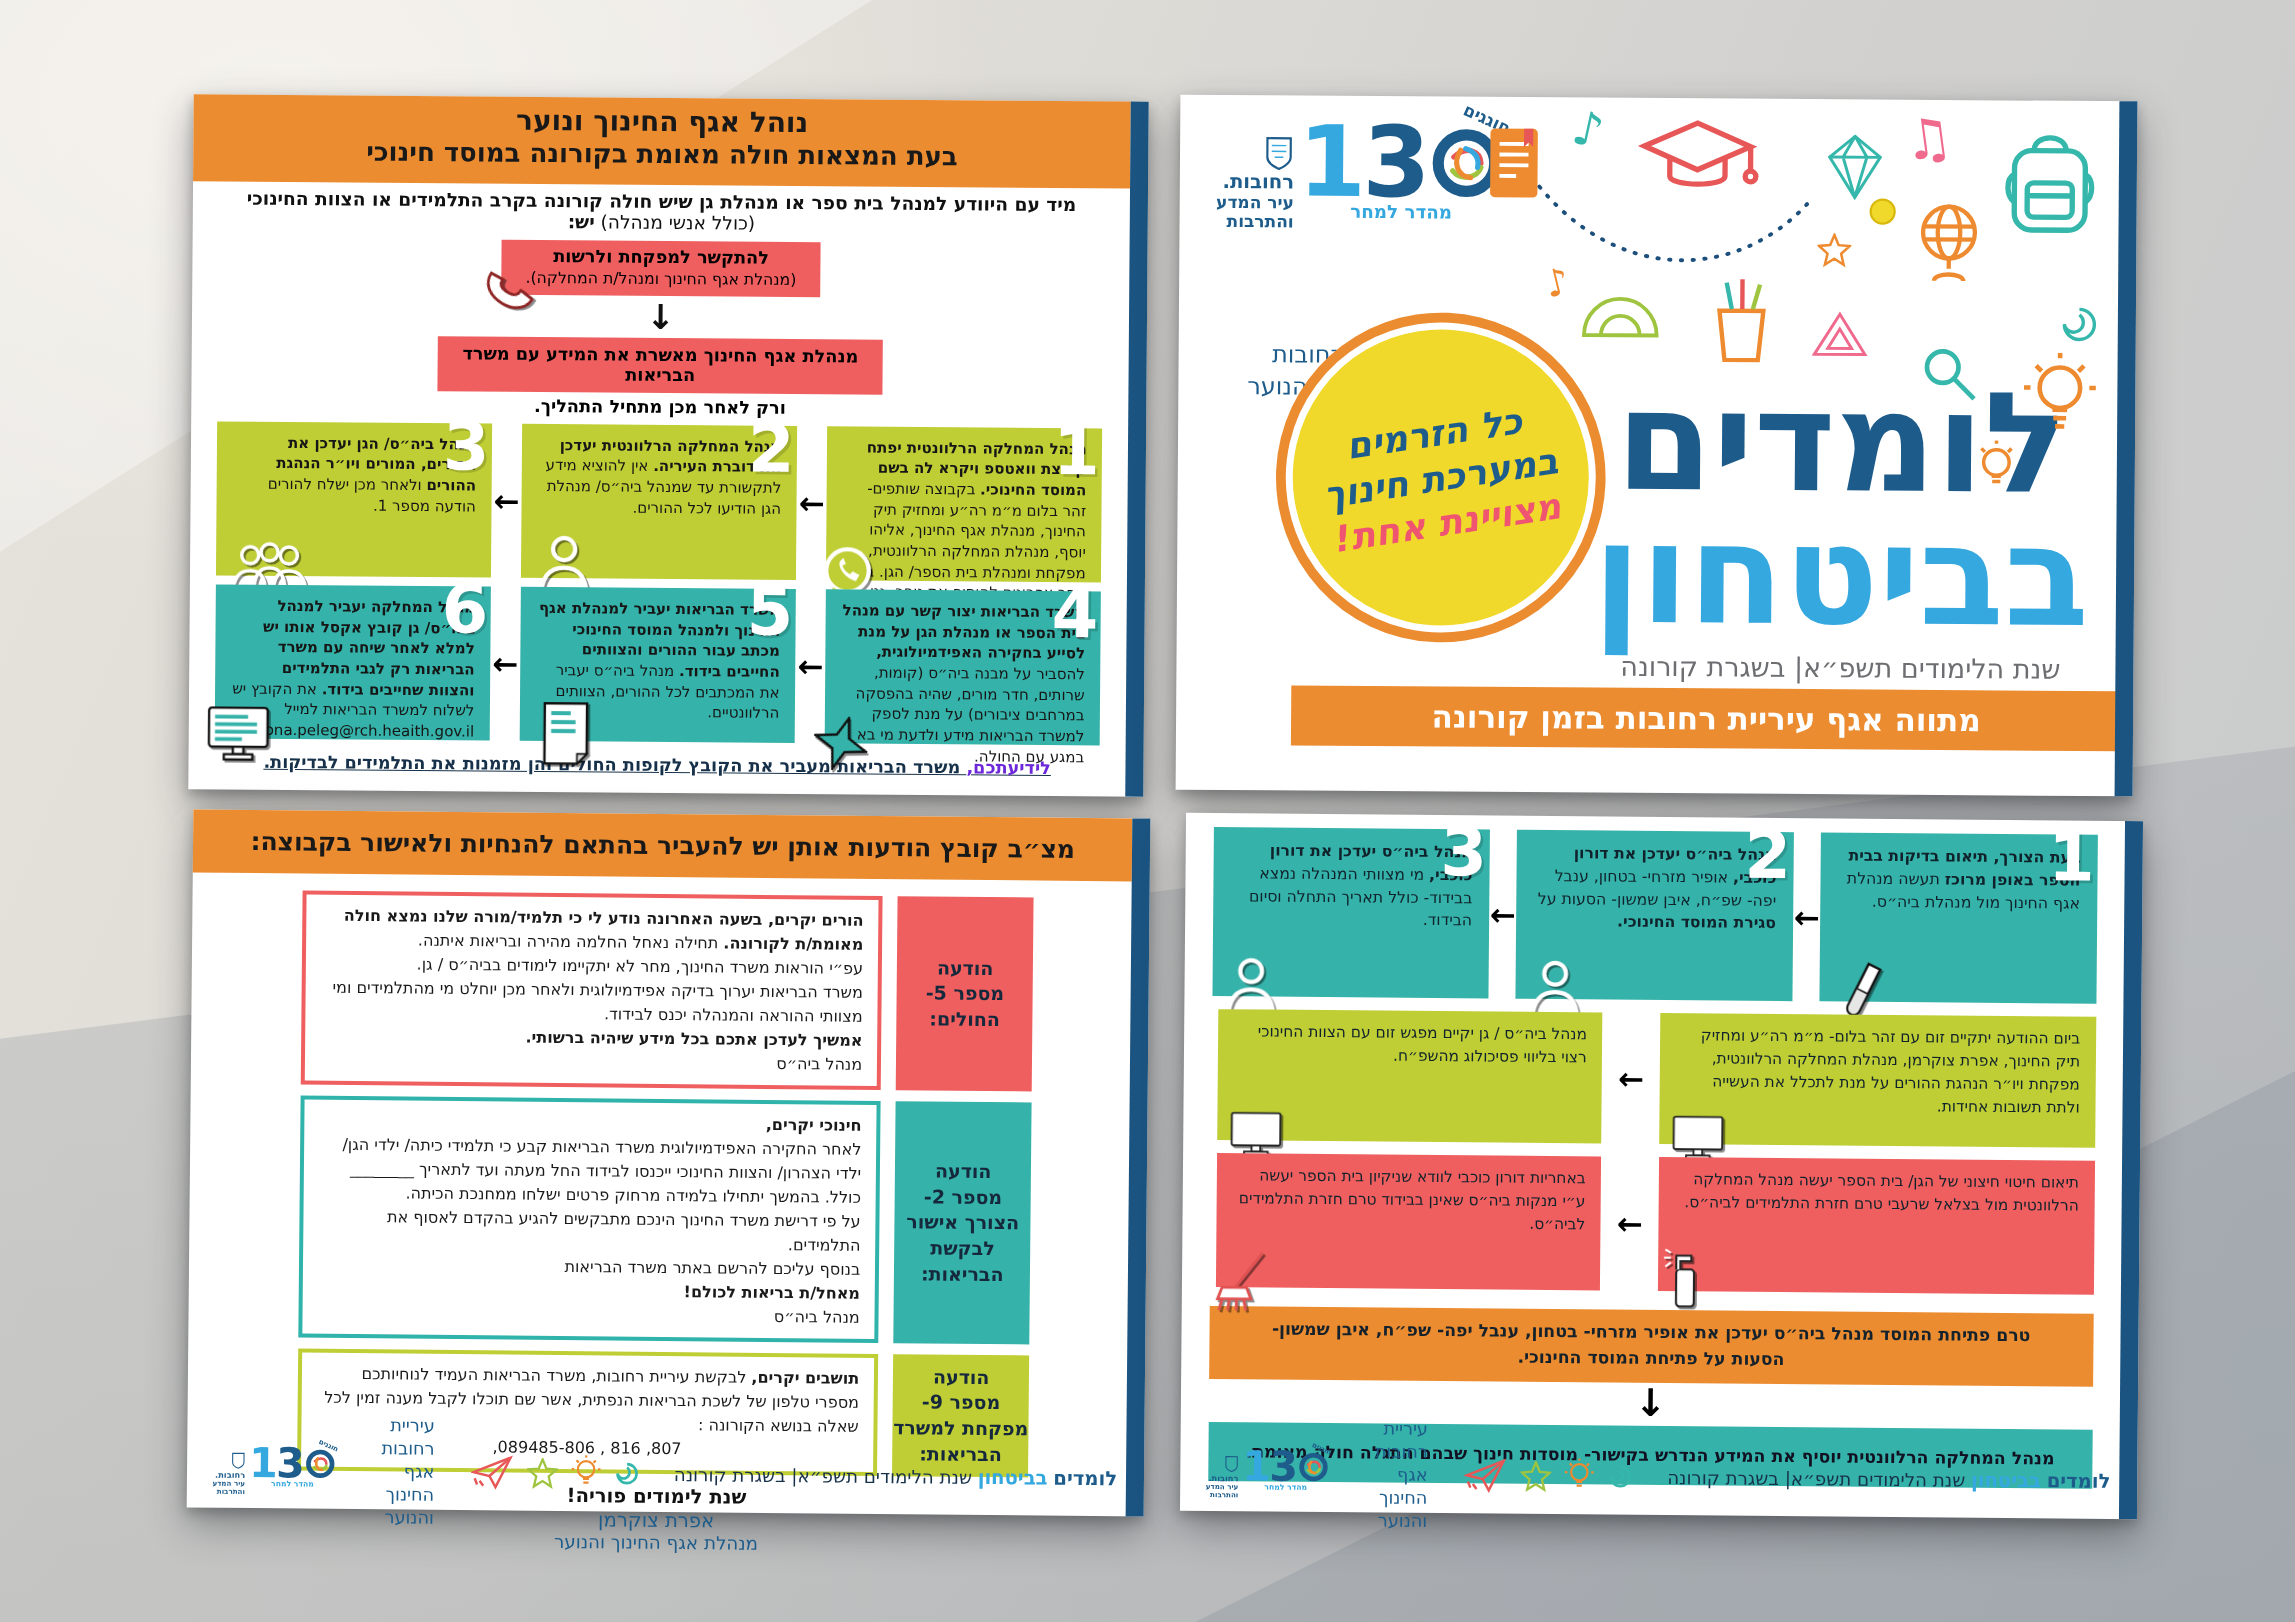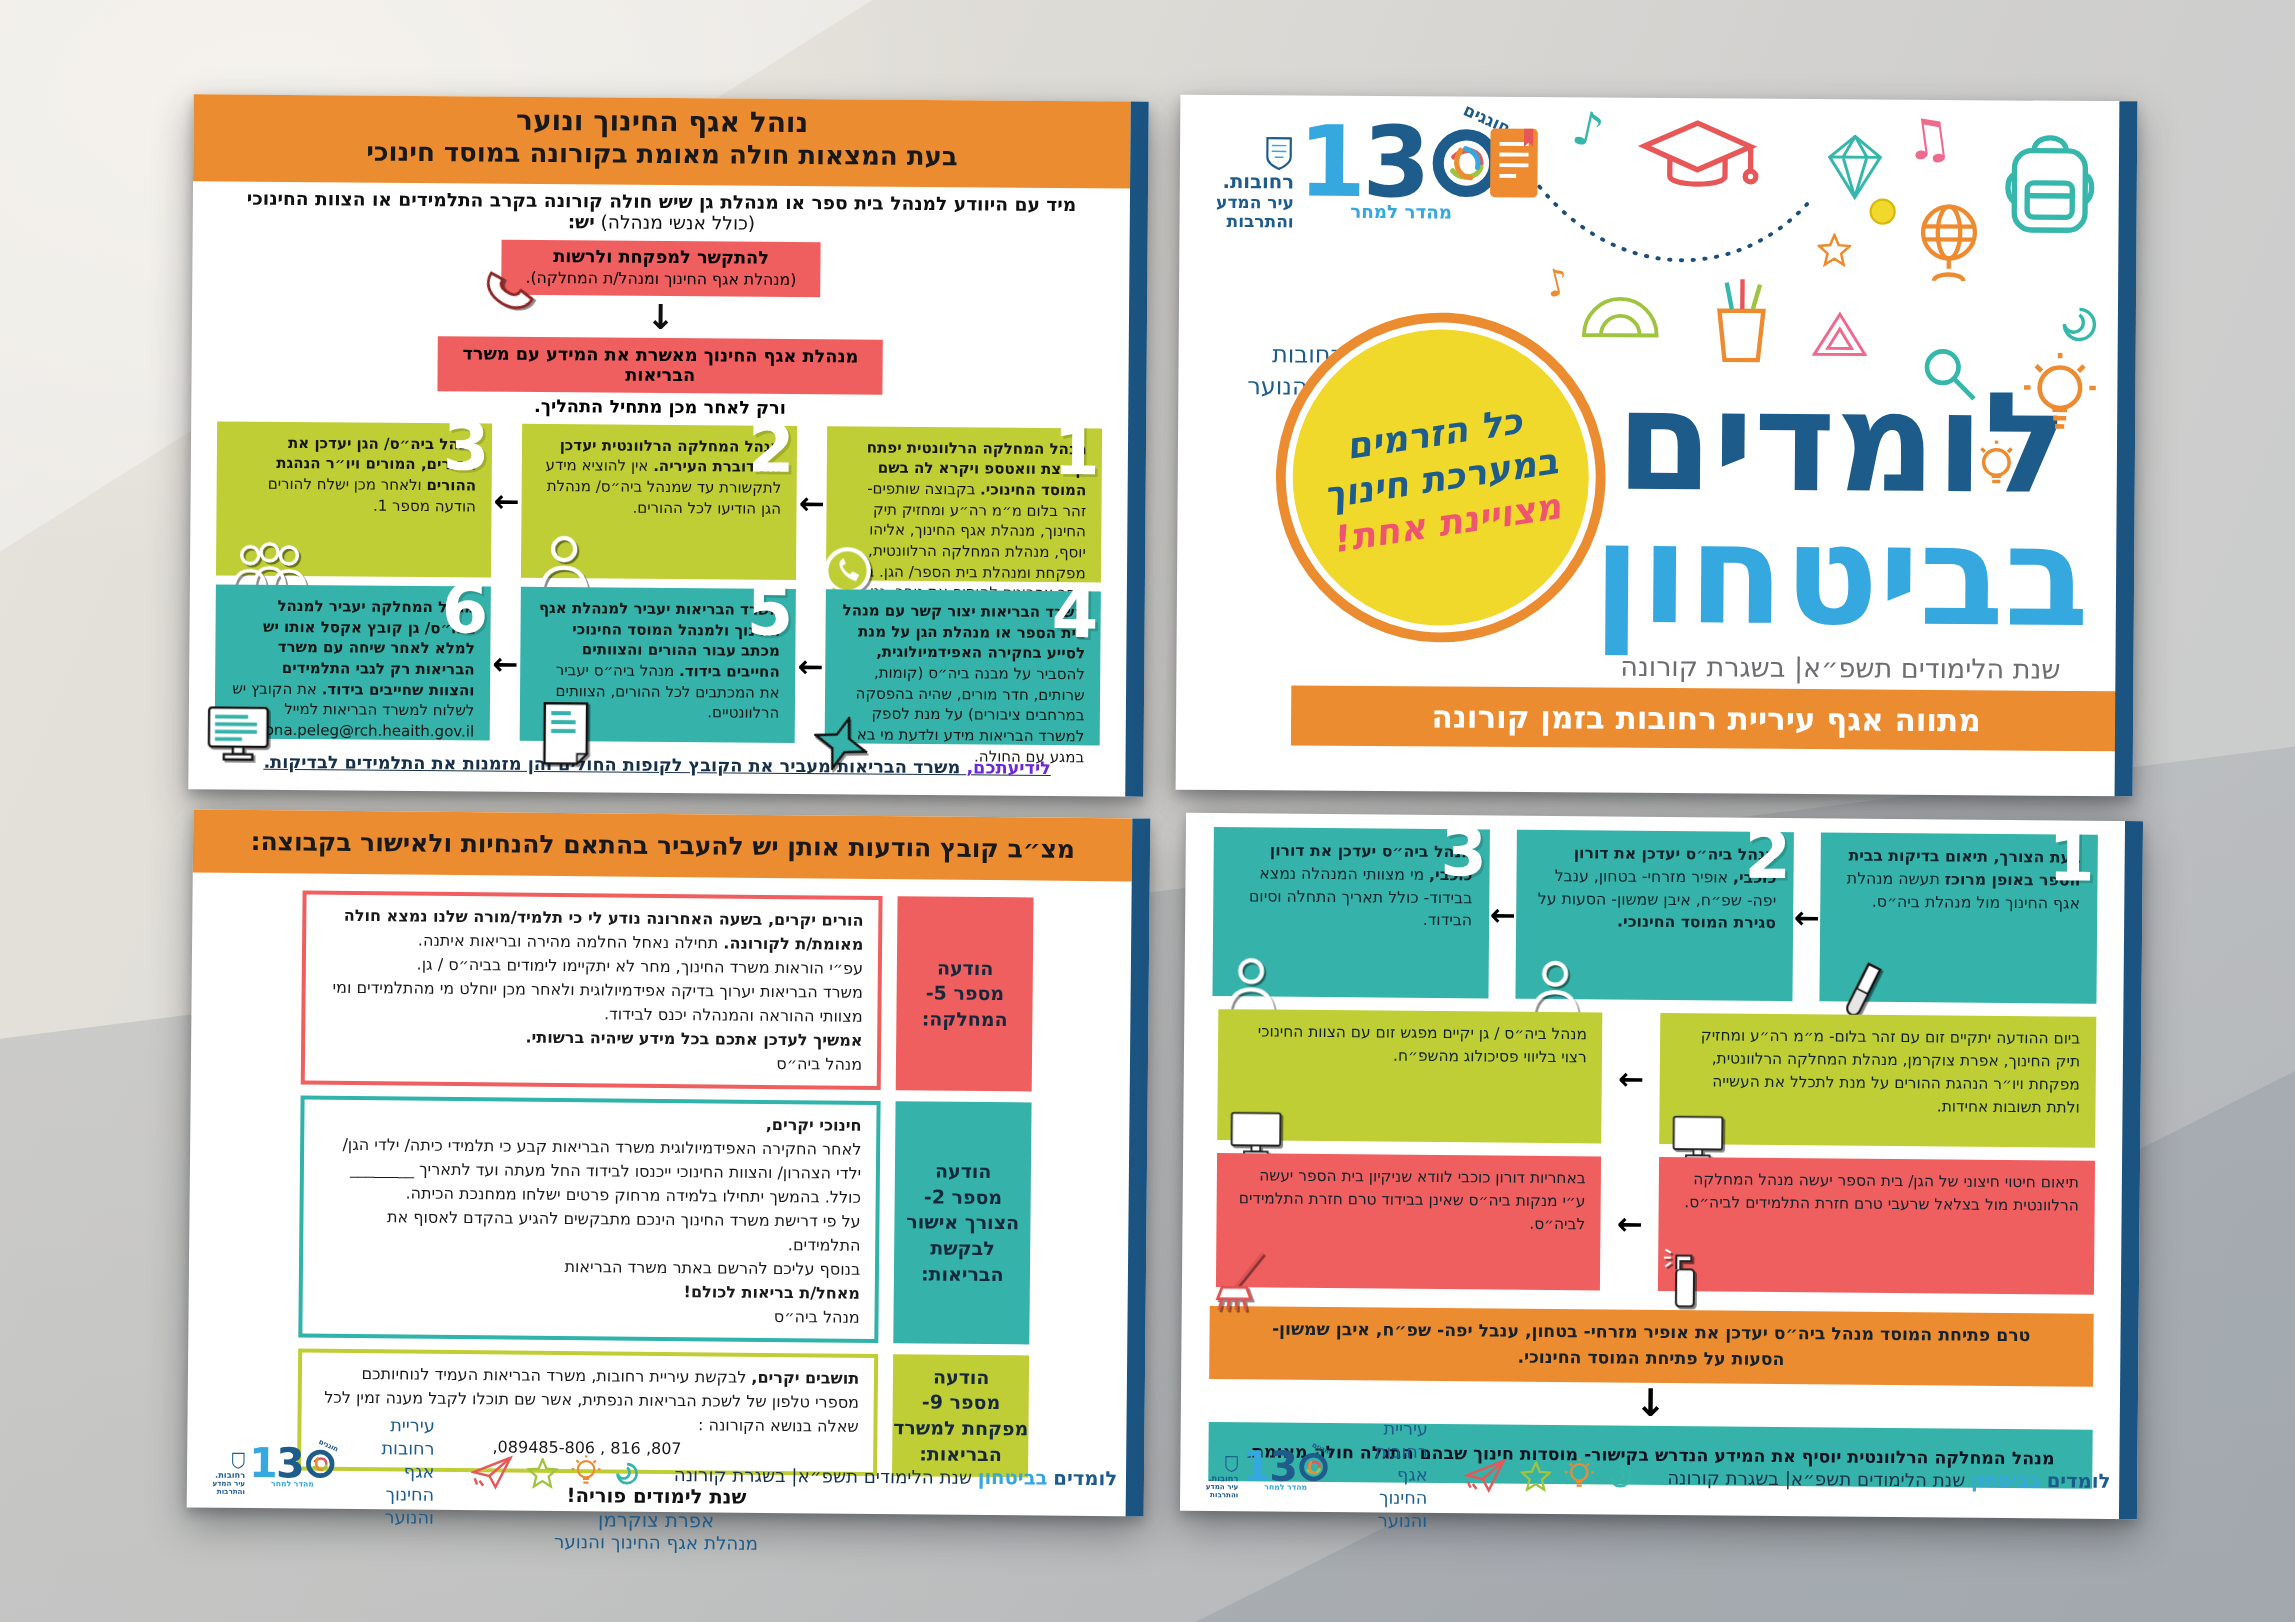--- a/index.html
+++ b/index.html
@@ -399,21 +399,21 @@
   <div class="inner">
     <div class="band">
       <span>מצ״ב קובץ הודעות אותן יש להעביר בהתאם להנחיות ולאישור בקבוצה:</span>
     </div>
     <div style="height:17px"></div>
 
     <div class="msg-row" style="min-height:185px">
       <div class="msg-label redbx">
         <div>הודעה</div>
         <div>מספר 5-</div>
-        <div>המחלקה:</div>
+        <div>החולים:</div>
       </div>
       <div class="msg-box bdr-red">
         <div><span class="b">הורים יקרים, בשעה האחרונה נודע לי כי תלמיד/מורה שלנו נמצא חולה מאומת/ת לקורונה.</span><span> תחילה נאחל החלמה מהירה ובריאות איתנה.</span></div>
         <div><span>עפ״י הוראות משרד החינוך, מחר לא יתקיימו לימודים בביה״ס / גן.</span></div>
         <div><span>משרד הבריאות יערוך בדיקה אפידמיולוגית ולאחר מכן יוחלט מי מהתלמידים ומי מצוותי ההוראה והמנהלה יכנס לבידוד.</span></div>
         <div><span class="b">אמשיך  לעדכן  אתכם בכל מידע שיהיה ברשותי.</span></div>
         <div><span>מנהל ביה״ס</span></div>
       </div>
     </div>
 

